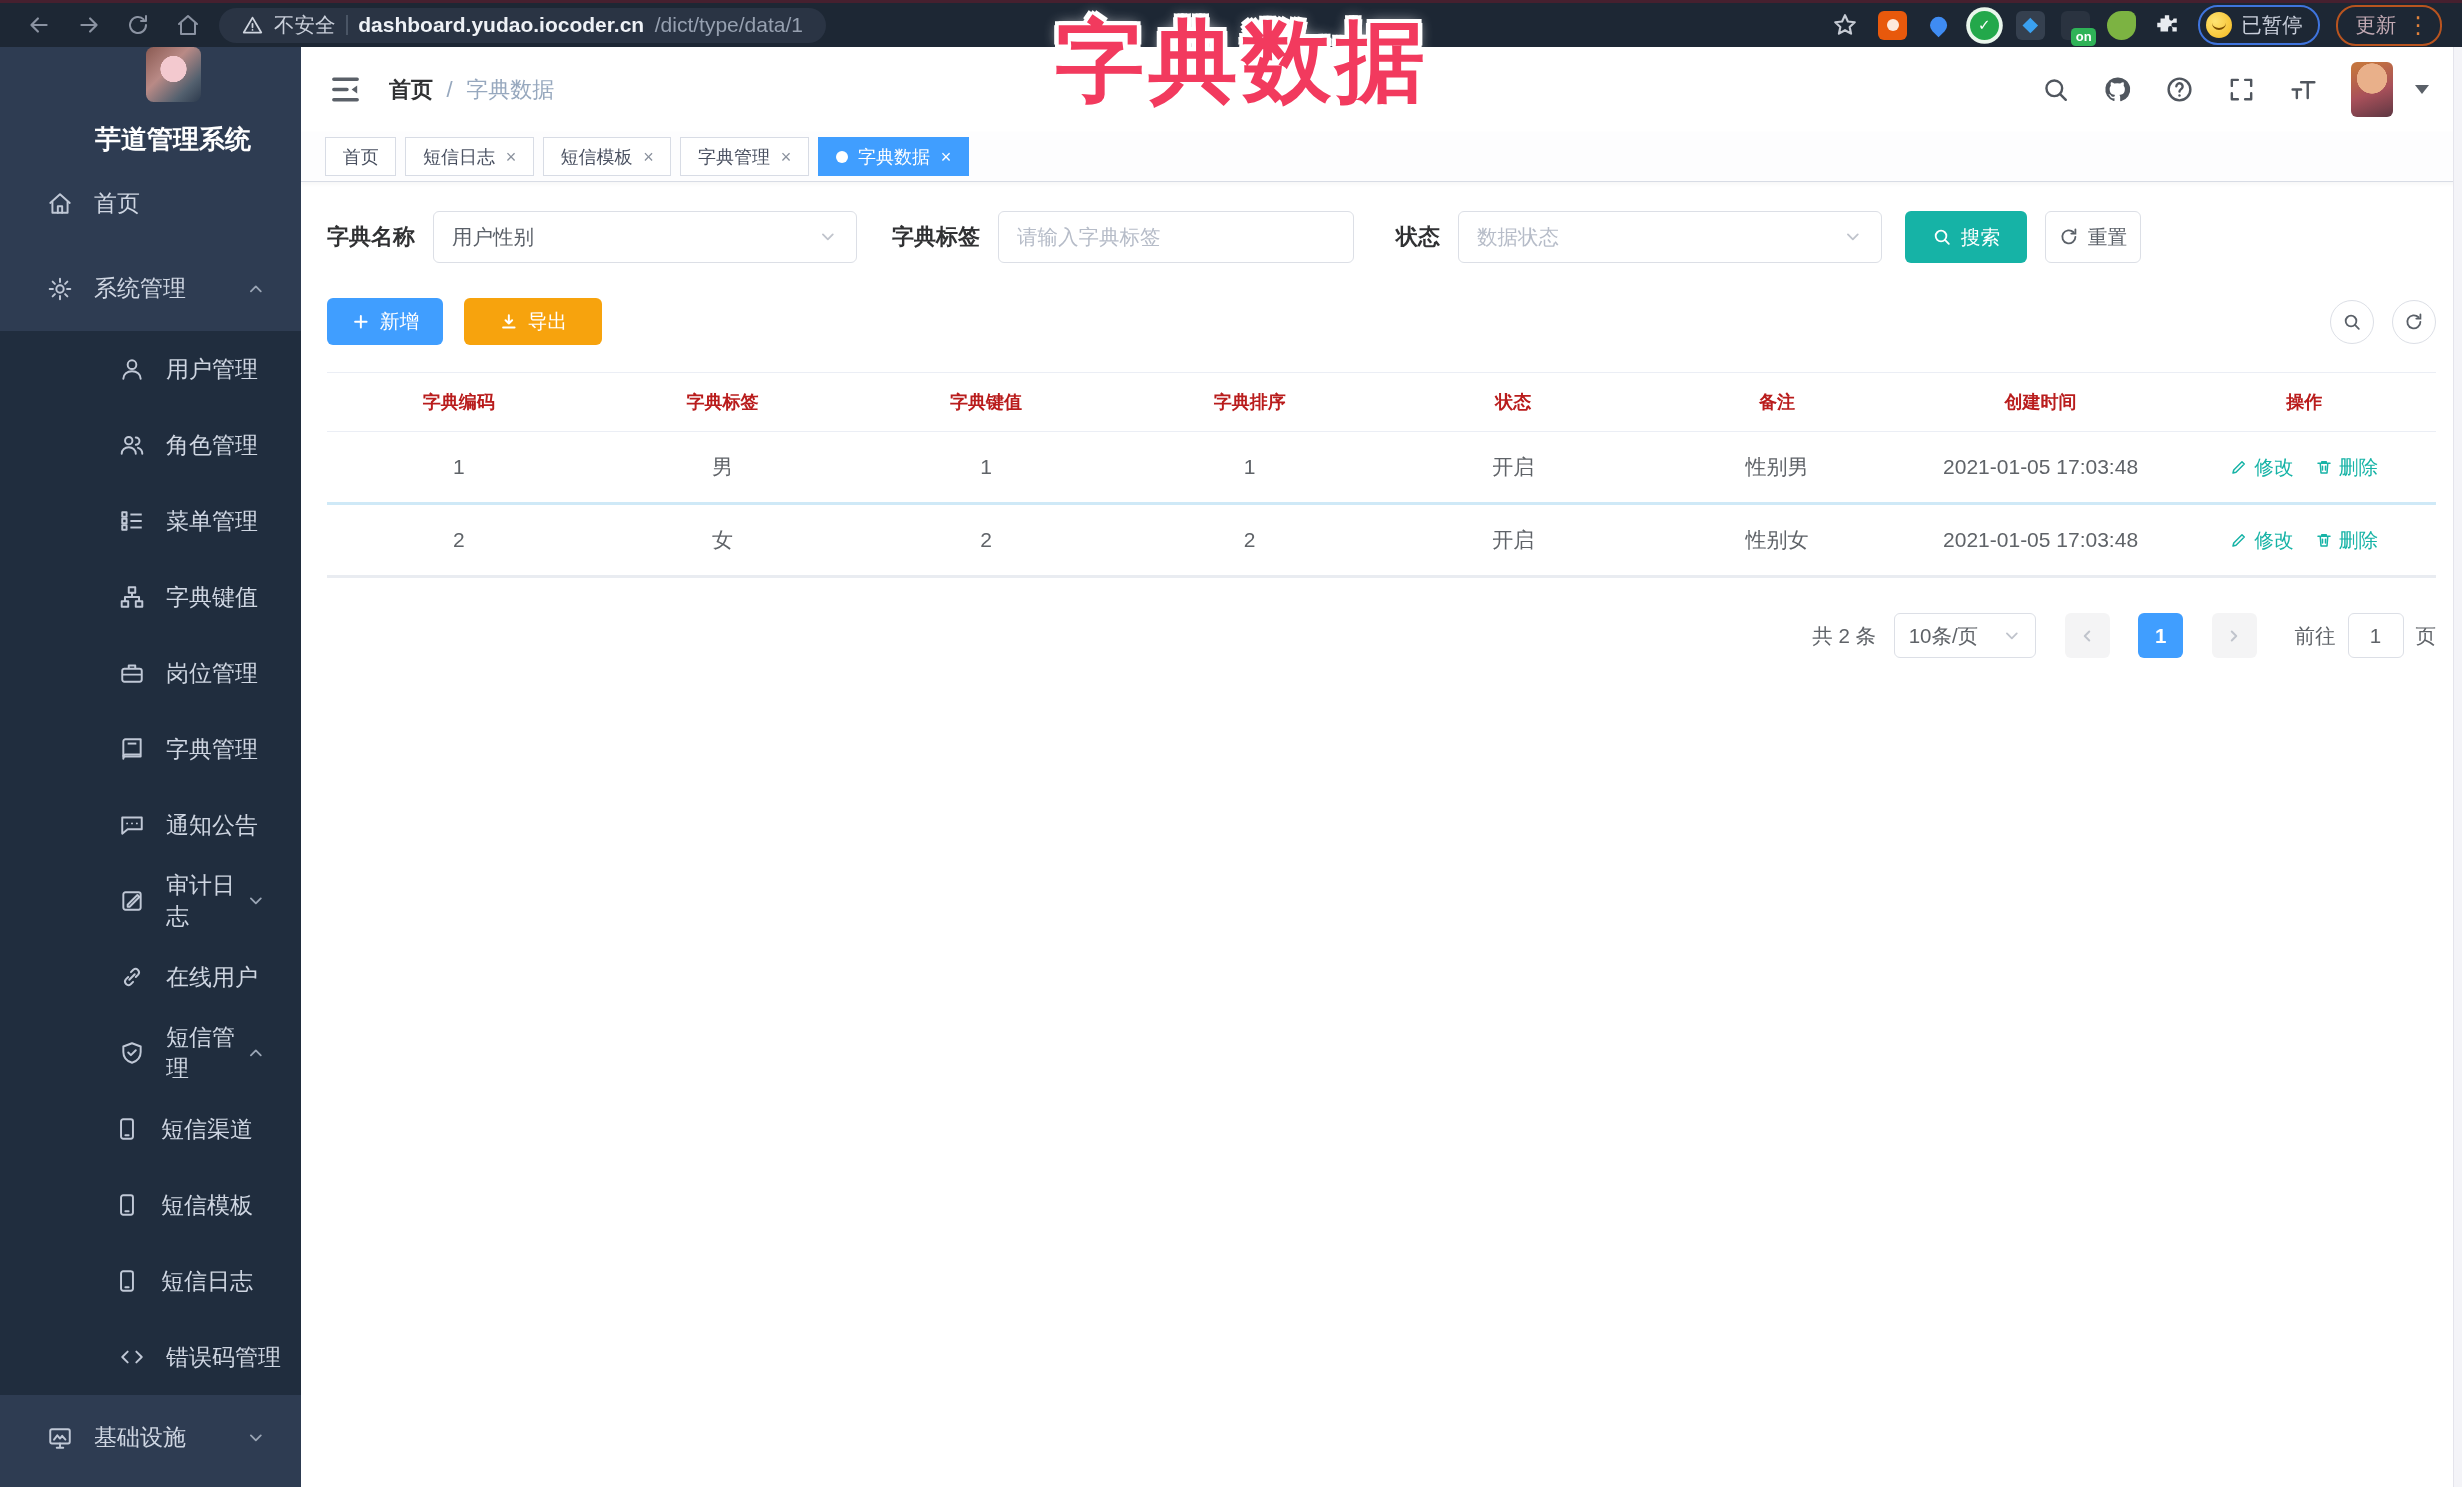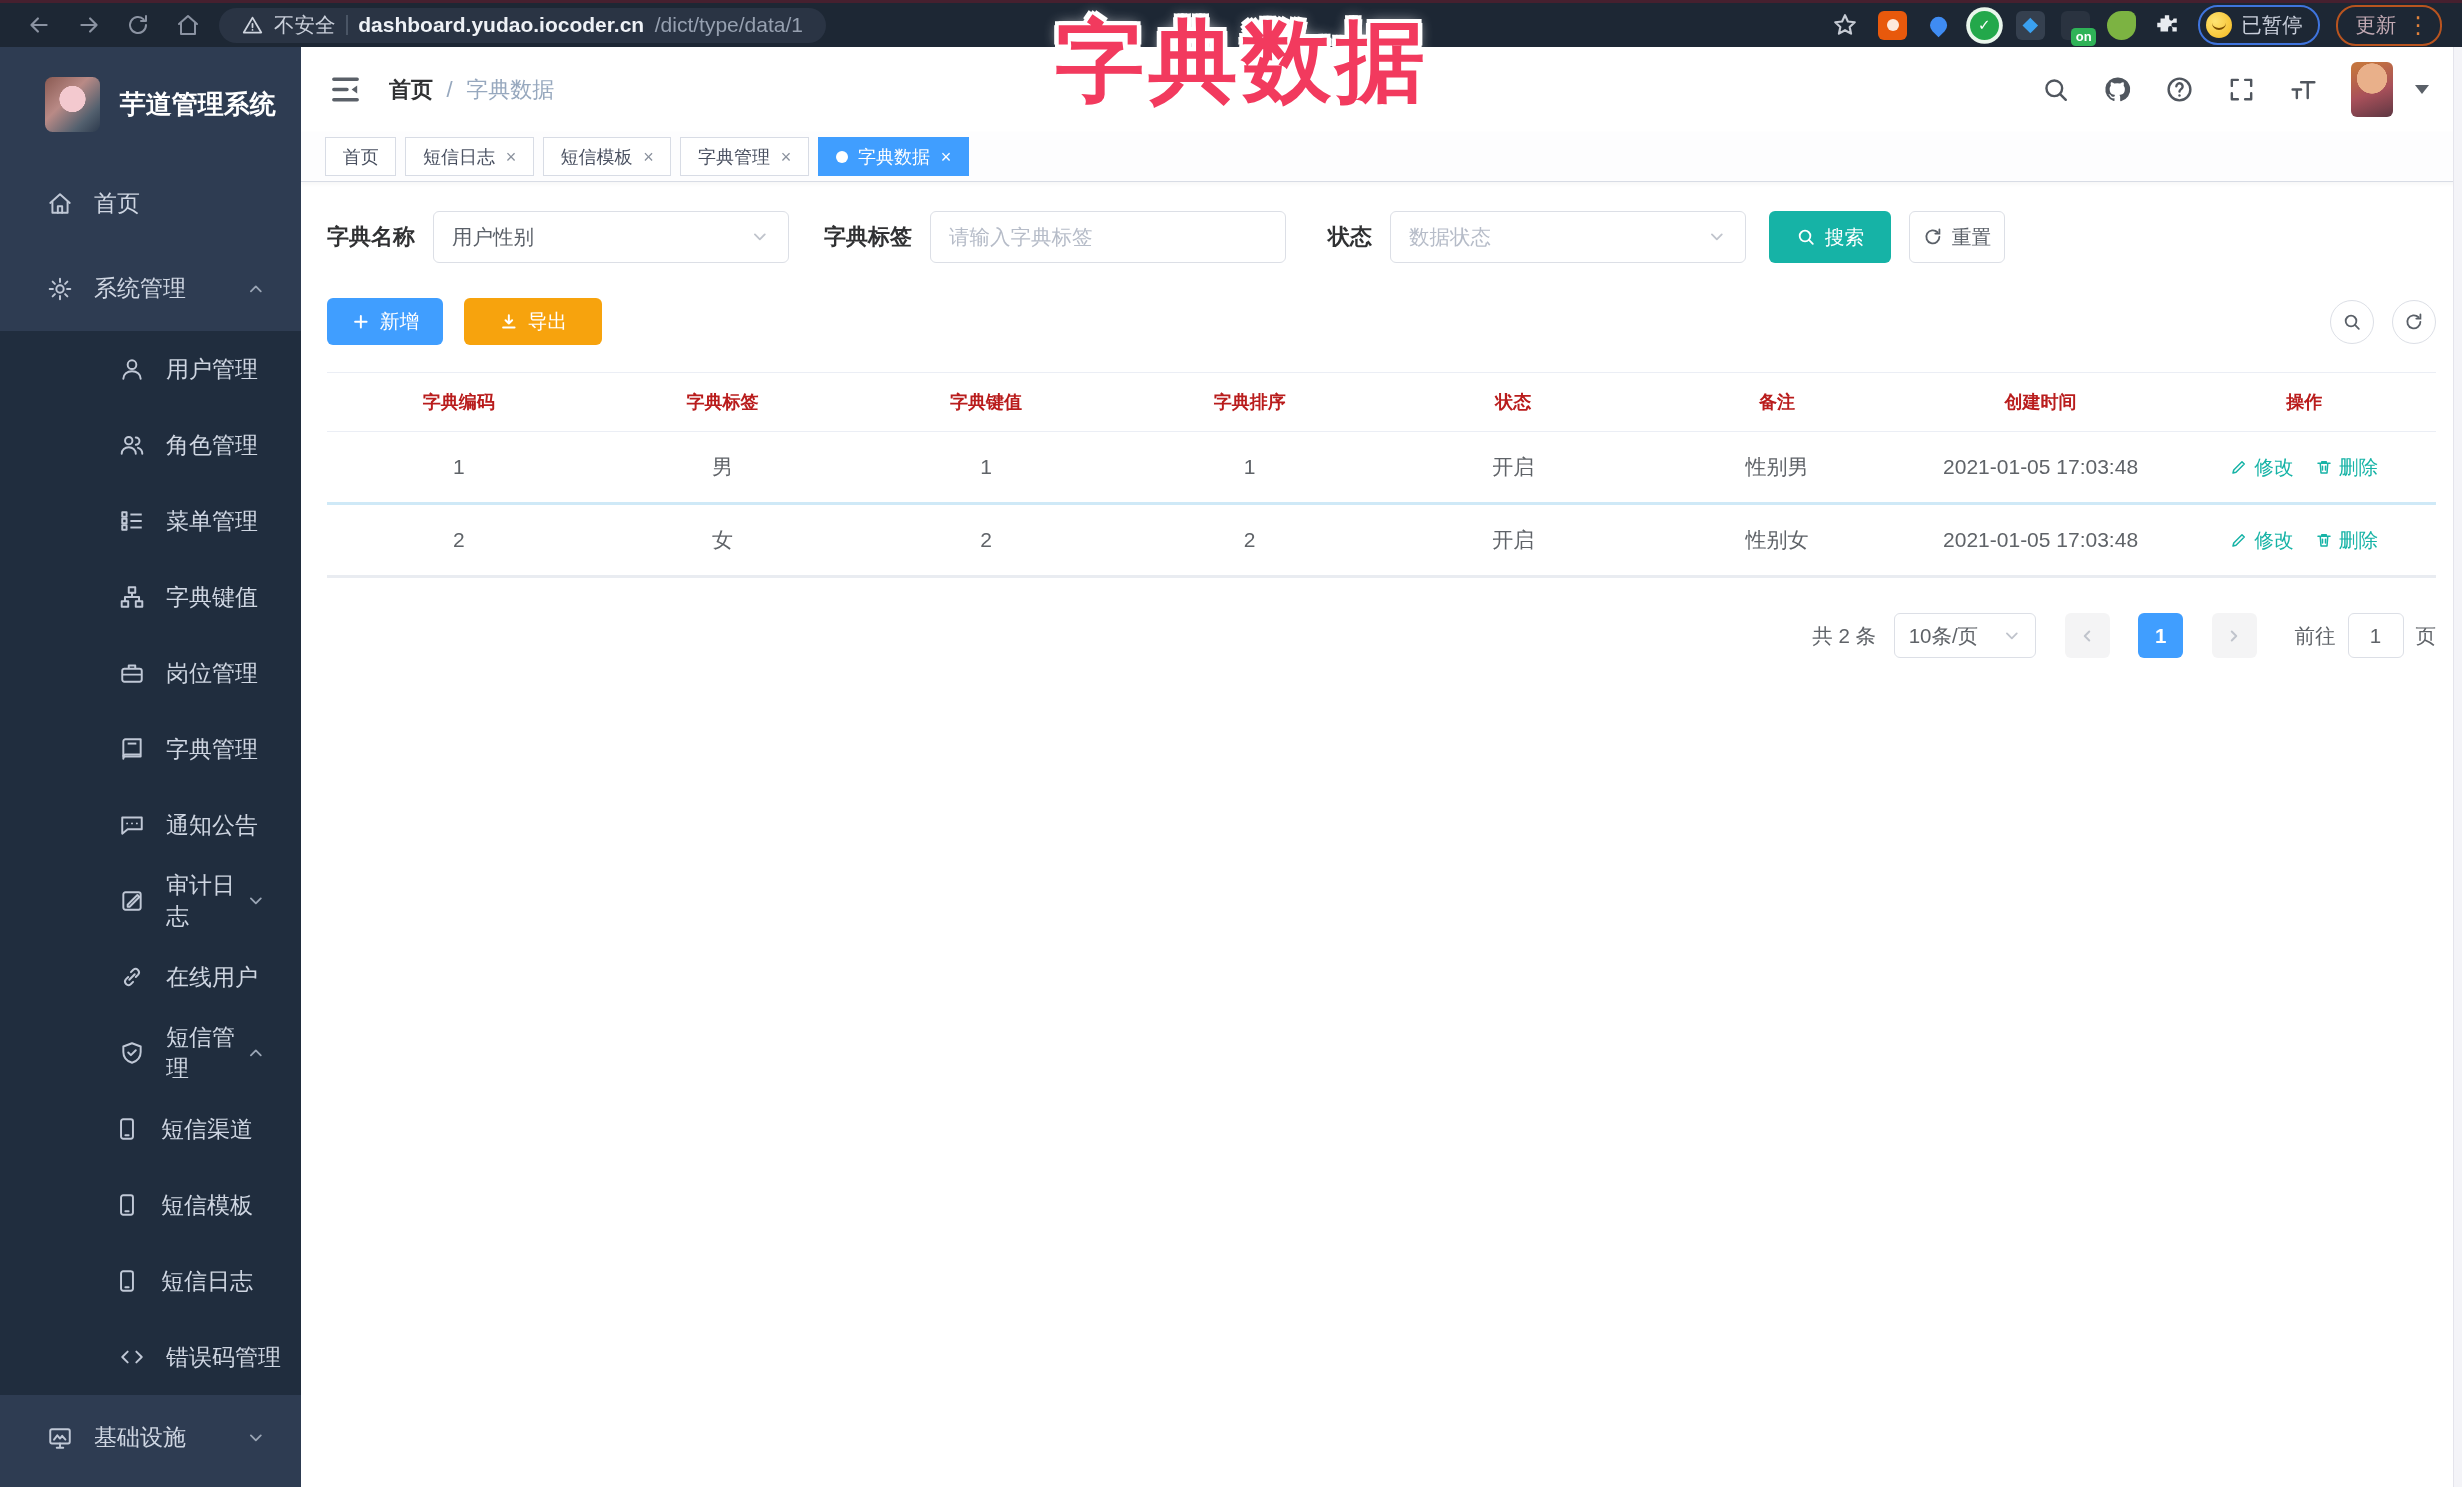--- a/index.html
+++ b/index.html
@@ -35,21 +35,21 @@
   .updatetxt { color:#c3aab4; font-size:20.5px; }
   .kebab { color:#e0823c; font-size:23px; letter-spacing:0; }
 
   
   .overlay-title { position:absolute; left:1055px; top:1.5px; z-index:60; font-size:89px; font-weight:bold; letter-spacing:4.5px; color:#f23a5e;
     text-shadow:-4.5px 0 0 #fff,4.5px 0 0 #fff,0 -4.5px 0 #fff,0 4.5px 0 #fff,-3.8px -3.8px 0 #fff,3.8px 3.8px 0 #fff,-3.8px 3.8px 0 #fff,3.8px -3.8px 0 #fff, 0 0 13.6px rgba(255,255,255,.9); }
 
   
   .app { display:flex; height:1440px; }
   .sidebar { width:301px; background:#2e3c52; flex:none; overflow:hidden; }
-  .logo { height:114px; display:flex; align-items:center; padding-left:45px; gap:19.7px; }
+  .logo { height:114px; display:flex; align-items:center; padding-left:45px; gap:19.7px;flex-direction:column; }
   .logo-avatar { width:55px; height:55px; border-radius:7.6px; background:
       radial-gradient(circle at 50% 40%, #f3c9cf 0 30%, transparent 31%),
       linear-gradient(135deg,#8a5a52,#b98a86 40%,#54616f 75%,#2c3a4d); }
   .logo-title { color:#ffffff; font-size:26px; font-weight:bold; }
   .mi { display:flex; align-items:center; color:#cfd6e2; font-size:23px; cursor:pointer; }
   .mi .ic { width:26px; height:26px; margin-right:21px; flex:none; color:#c0c8d6; }
   .lvl1 { height:85px; padding-left:47px; background:#2e3c52; }
   .lvl2 { height:76px; padding-left:119px; background:#202d3e; }
   .lvl3 { height:76px; padding-left:114px; background:#202d3e; }
   .chev { margin-left:auto; margin-right:35px; color:#9aa5b5; display:flex; }
@@ -78,21 +78,21 @@
   .tab .x { font-size:18px; color:#8a919d; line-height:1; }
   .tab.active { background:#409eff; border-color:#409eff; color:#fff; }
   .tab.active .x { color:#fff; }
   .tabdot { width:12px; height:12px; border-radius:50%; background:#fff; }
 
   
   .content { padding:29px 26px 0 26px; }
   .filters { display:flex; align-items:center; }
   .flabel { font-size:22px; font-weight:bold; color:#303133; margin-right:18px; white-space:nowrap; }
   .fctrl { height:52px; border:1.5px solid #dcdfe6; border-radius:6px; background:#fff; display:flex; align-items:center; padding:0 18px; font-size:20.5px; }
-  .select { width:356px; justify-content:space-between;text-align:right; }
+  .select { width:424px; justify-content:space-between;text-align:right; }
   .selval { color:#5a6068; }
   .ph { color:#b6bcc8; }
   .selarrow { color:#c0c4cc; width:19.7px; height:19.7px; }
   .finput { width:356px; }
   .finput input { border:none; outline:none; width:100%; font-size:20.5px; color:#5a6068; font-family:Liberation Sans, sans-serif; background:transparent; }
   .finput input::placeholder { color:#b6bcc8; }
   .gap40 { width:35px; } .gap60 { width:42px; }
   .btn { display:inline-flex; align-items:center; justify-content:center; gap:9px; border-radius:6px; font-size:19.7px; cursor:pointer; border:1.5px solid transparent; }
   .btn .ic { width:19.7px; height:19.7px; }
   .btn-search { height:52px; padding:0 26px; background:#16b3a6; color:#fff; margin-left:23px; }

